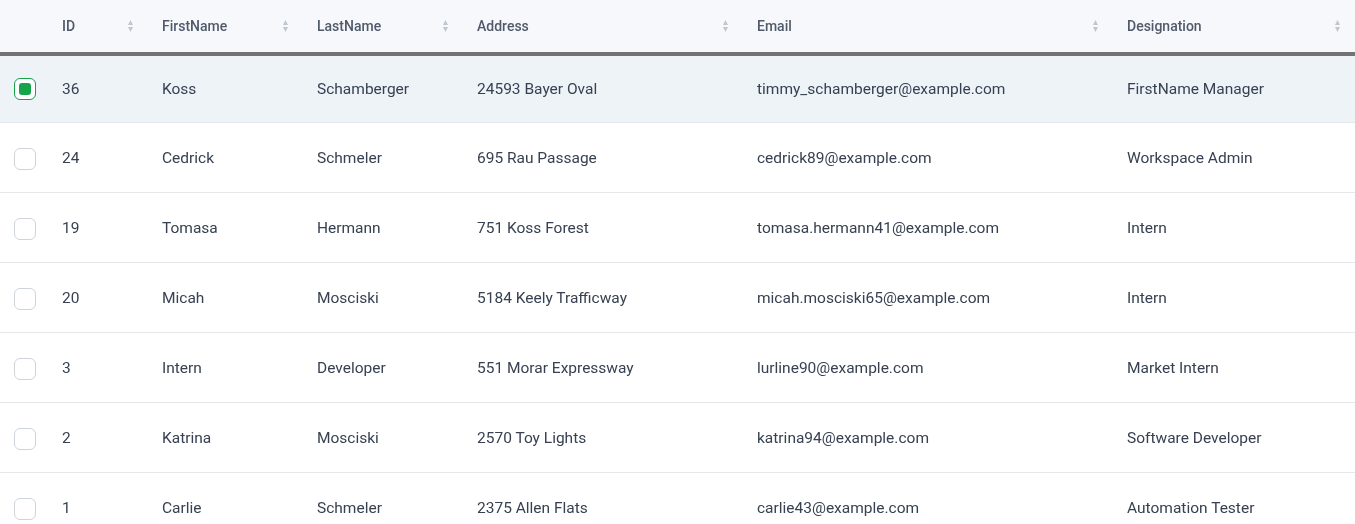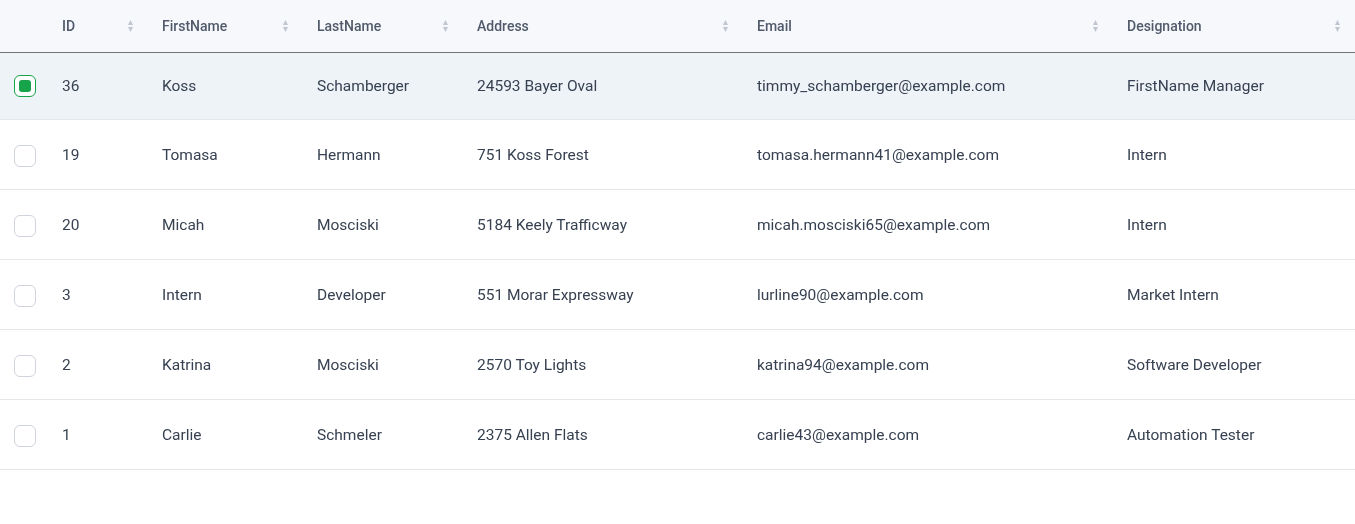--- a/index.html
+++ b/index.html
@@ -13,21 +13,21 @@
       color: #374151;
       font-size: 15px;
     }
     .table {
       width: 1355px;
       border-collapse: collapse;
       table-layout: fixed;
     }
     .table thead tr {
       background: #f6f8fb;
-      border-bottom: 1px solid #737373;
+      border-bottom: 4px solid #737373;
     }
     .table th {
       text-align: left;
       font-weight: 500;
       color: #505a6b;
       padding: 14px 14px;
       font-size: 14px;
       position: relative;
     }
     .th-inner {
@@ -183,20 +183,31 @@
         <td>Koss</td>
         <td>Schamberger</td>
         <td>24593 Bayer Oval</td>
         <td>timmy_schamberger@example.com</td>
         <td>FirstName Manager</td>
       </tr>
       <tr>
         <td><span class="checkbox">
             <span class="inner-fill"></span>
           </span></td>
+        <td>24</td>
+        <td>Cedrick</td>
+        <td>Schmeler</td>
+        <td>695 Rau Passage</td>
+        <td>cedrick89@example.com</td>
+        <td>Workspace Admin</td>
+      </tr>
+      <tr>
+        <td><span class="checkbox">
+            <span class="inner-fill"></span>
+          </span></td>
         <td>19</td>
         <td>Tomasa</td>
         <td>Hermann</td>
         <td>751 Koss Forest</td>
         <td>tomasa.hermann41@example.com</td>
         <td>Intern</td>
       </tr>
       <tr>
         <td><span class="checkbox">
             <span class="inner-fill"></span>

